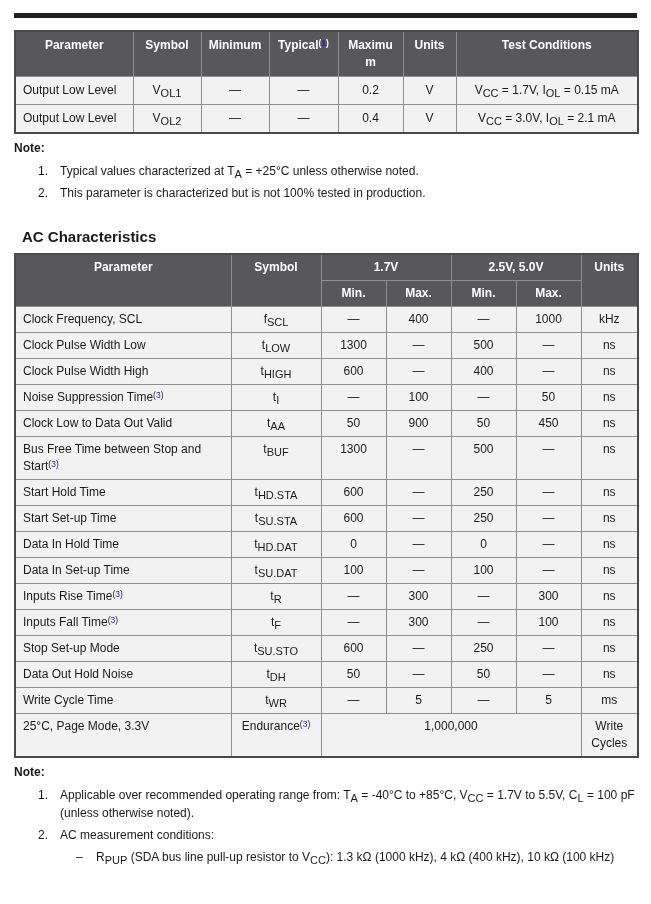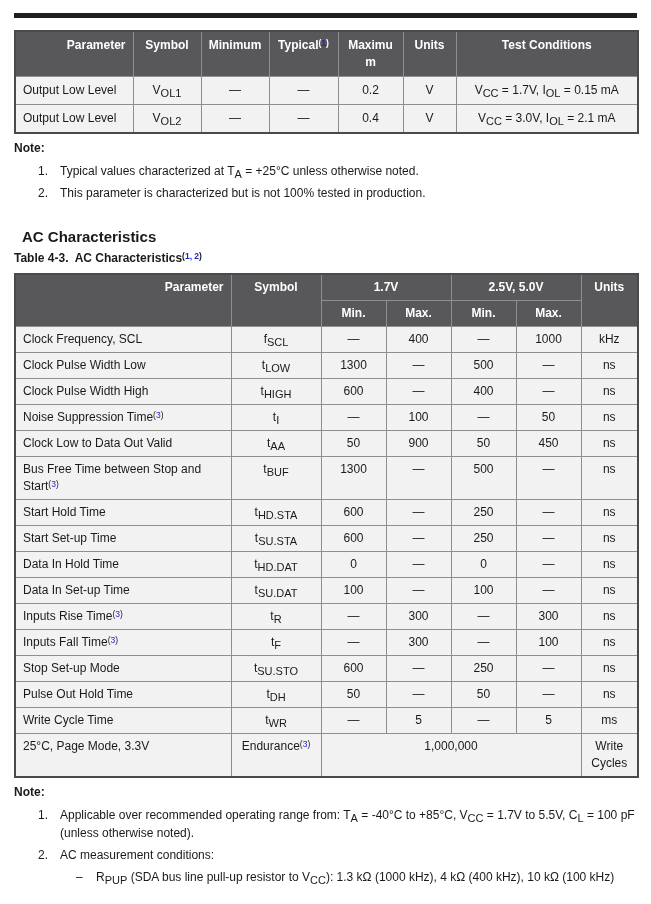--- a/index.html
+++ b/index.html
@@ -21,21 +21,21 @@
   .page-title{text-align:right;font-weight:bold;font-size:15px;line-height:18px;}
   .double-rule{margin-top:7px;height:2px;border-top:3px solid var(--rule);border-bottom:2px solid var(--rule);}
 
   table.tbl{border-collapse:collapse;table-layout:fixed;width:623px;border:2px solid var(--outer-border);}
   .tbl th,.tbl td{
     border:1px solid var(--border);vertical-align:top;text-align:center;
     line-height:17px;overflow:hidden;word-wrap:break-word;
   }
   .tbl th{background:var(--header-bg);color:#fff;font-weight:bold;padding:4px 7px;}
   .tbl td{background:var(--row-bg);padding:4px 7px;}
-  .tbl thead tr:first-child th:first-child{text-align:right;}
+  .tbl thead tr:first-child th:first-child{text-align:center;}
   .tbl td:first-child{text-align:left;}
   .dc{margin-top:12px;}
   .dc th,.dc td{padding:5px 7px;}
   .dc thead th:last-child,.dc td:last-child{text-align:center;}
   .ac{margin-top:7px;}
 
   sub{font-size:11px;vertical-align:-2.5px;line-height:0;}
   sup{font-size:8.5px;vertical-align:3.5px;line-height:0;}
   .fn{color:var(--footnote-blue);}
 
@@ -108,21 +108,20 @@
           <span class="note-text"><span>Typical values characterized at T</span><sub>A</sub><span> = +25°C unless otherwise noted.</span></span>
         </div>
         <div class="note-item">
           <span class="note-num">2.</span>
           <span class="note-text"><span>This parameter is characterized but is not 100% tested in production.</span></span>
         </div>
       </div>
   </div>
 
   <div class="section-heading">AC Characteristics</div>
-  <div class="table-caption"><span>Table 4-3.&nbsp; AC Characteristics</span><sup>(</sup><sup class="fn">1, 2</sup><sup>)</sup></div>
 
   <table class="tbl ac">
     <colgroup>
       <col style="width:216px">
         <col style="width:90px">
         <col style="width:65px">
         <col style="width:65px">
       <col style="width:65px">
         <col style="width:65px">
         <col style="width:57px">
@@ -254,21 +253,21 @@
         <tr>
           <td><span>Stop Set-up Mode</span></td>
           <td><span>t</span><sub>SU.STO</sub></td>
           <td><span>600</span></td>
           <td><span>—</span></td>
           <td><span>250</span></td>
           <td><span>—</span></td>
           <td><span>ns</span></td>
         </tr>
         <tr>
-          <td><span>Pulse Out Hold Time</span></td>
+          <td><span>Data Out Hold Noise</span></td>
           <td><span>t</span><sub>DH</sub></td>
           <td><span>50</span></td>
           <td><span>—</span></td>
           <td><span>50</span></td>
           <td><span>—</span></td>
           <td><span>ns</span></td>
         </tr>
         <tr>
           <td><span>Write Cycle Time</span></td>
           <td><span>t</span><sub>WR</sub></td>

